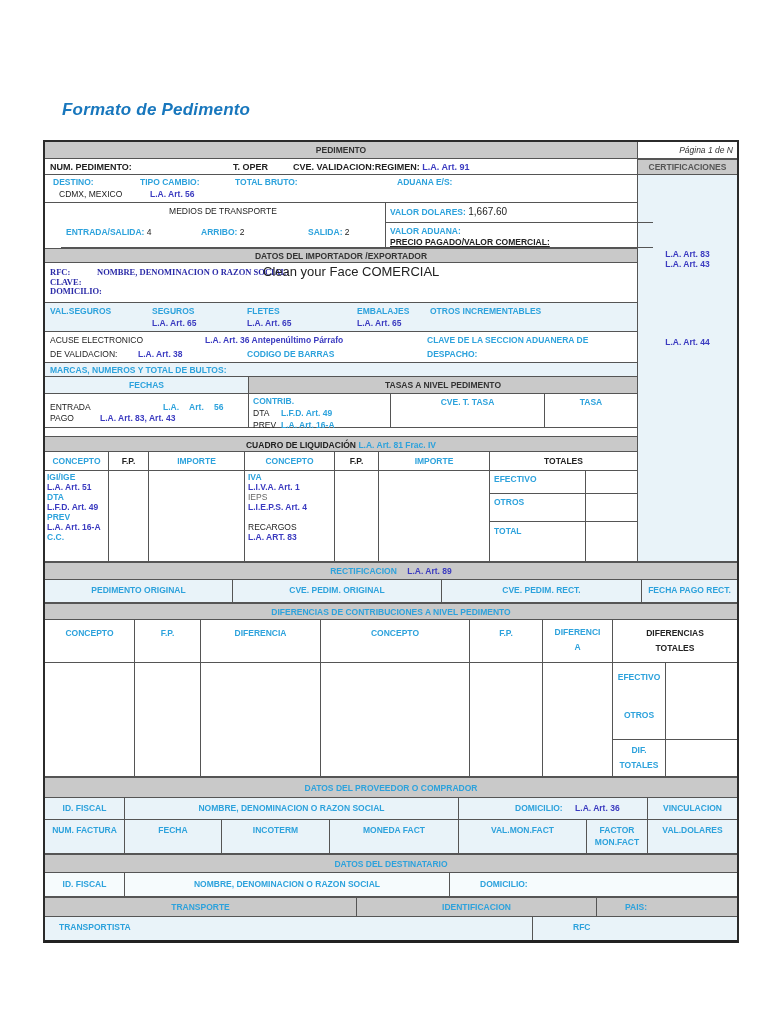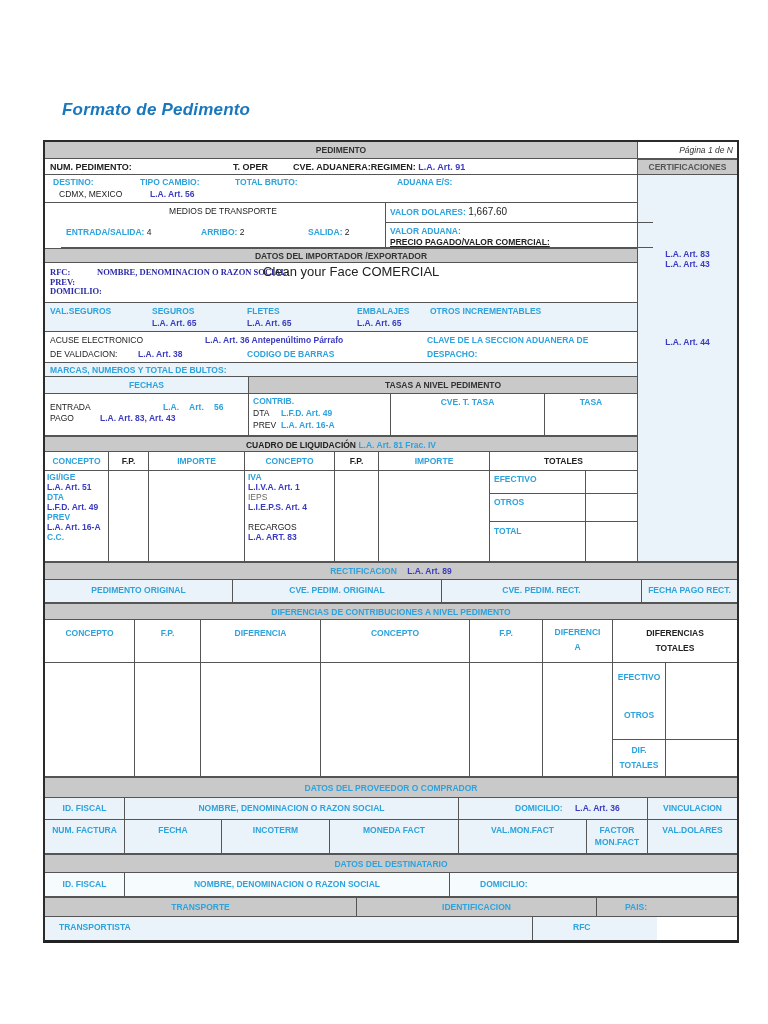--- a/index.html
+++ b/index.html
@@ -56,21 +56,21 @@
   </div>
 
   <div class="r band" style="left:0;top:0;width:592px;height:17px;border-top:none;">
     <span style="position:relative;top:3px;">PEDIMENTO</span>
   </div>
 
   <div class="r" style="left:0;top:17px;width:592px;height:16px;border-bottom:1px solid #555;">
     <span class="r bkb" style="left:5px;top:3px;font-size:9px;">NUM. PEDIMENTO:</span>
     <span class="r bkb" style="left:188px;top:3px;font-size:9px;">T. OPER</span>
     <span class="r" style="left:248px;top:3px;font-size:9px;">
-      <span class="bkb">CVE. ADUANERA:REGIMEN:</span>
+      <span class="bkb">CVE. VALIDACION:REGIMEN:</span>
       <span class="nv">L.A. Art. 91</span>
     </span>
   </div>
 
   <div class="r" style="left:0;top:33px;width:592px;height:28px;border-bottom:1px solid #555;">
     <span class="r cy" style="left:8px;top:2px;">DESTINO:</span>
     <span class="r cy" style="left:95px;top:2px;">TIPO CAMBIO:</span>
     <span class="r cy" style="left:190px;top:2px;">TOTAL BRUTO:</span>
     <span class="r cy" style="left:352px;top:2px;">ADUANA E/S:</span>
     <span class="r bk" style="left:14px;top:14px;">CDMX, MEXICO</span>
@@ -106,21 +106,21 @@
   </div>
 
   <div class="r band" style="left:0;top:106px;width:592px;height:15px;">
     <span style="position:relative;top:2px;">DATOS DEL IMPORTADOR /EXPORTADOR</span>
   </div>
 
   <div class="r" style="left:0;top:121px;width:592px;height:40px;border-bottom:1px solid #555;">
     <span class="r serif" style="left:5px;top:4px;">RFC:</span>
     <span class="r serif" style="left:52px;top:4px;">NOMBRE, DENOMINACION O RAZON SOCIAL:</span>
     <span class="r nameval" style="left:218px;top:1px;">Clean your Face COMERCIAL</span>
-    <span class="r serif" style="left:5px;top:14px;">PREV:</span>
+    <span class="r serif" style="left:5px;top:14px;">CLAVE:</span>
     <span class="r serif" style="left:5px;top:23px;">DOMICILIO:</span>
   </div>
 
   <div class="r lb" style="left:0;top:161px;width:592px;height:29px;border-bottom:1px solid #555;">
     <span class="r cy" style="left:5px;top:3px;">VAL.SEGUROS</span>
     <span class="r cy" style="left:107px;top:3px;">SEGUROS</span>
     <span class="r cy" style="left:202px;top:3px;">FLETES</span>
     <span class="r cy" style="left:312px;top:3px;">EMBALAJES</span>
     <span class="r cy" style="left:385px;top:3px;">OTROS INCREMENTABLES</span>
     <span class="r nv" style="left:107px;top:15px;">L.A. Art. 65</span>
@@ -144,21 +144,21 @@
 
   <div class="r" style="left:0;top:235px;width:592px;height:17px;border-bottom:1px solid #555;">
     <div class="cell lb ctr" style="left:0;width:204px;border-right:1px solid #555;">
       <span class="cy" style="position:relative;top:3px;">FECHAS</span>
     </div>
     <div class="cell band ctr" style="left:204px;width:388px;border-top:none;border-bottom:none;">
       <span style="position:relative;top:3px;">TASAS A NIVEL PEDIMENTO</span>
     </div>
   </div>
 
-  <div class="r" style="left:0;top:252px;width:592px;height:42px;border-bottom:1px solid #555;">
+  <div class="r" style="left:0;top:252px;width:592px;height:34px;border-bottom:1px solid #555;">
     <div class="cell" style="left:0;width:204px;border-right:1px solid #555;">
       <span class="r bk" style="left:5px;top:8px;">ENTRADA</span>
       <span class="r cy" style="left:118px;top:8px;word-spacing:8px;">L.A. Art. 56</span>
       <span class="r bk" style="left:5px;top:19px;">PAGO</span>
       <span class="r nv" style="left:55px;top:19px;">L.A. Art. 83, Art. 43</span>
     </div>
     <div class="cell" style="left:204px;width:142px;border-right:1px solid #555;">
       <span class="r cy" style="left:4px;top:2px;">CONTRIB.</span>
       <span class="r bk" style="left:4px;top:14px;">DTA</span>
       <span class="r cy" style="left:32px;top:14px;">L.F.D. Art. 49</span>
@@ -322,21 +322,21 @@
   </div>
 
   <div class="r band" style="left:0;top:755px;width:692px;height:20px;text-align:left;">
     <div class="cell ctr brd" style="left:0;width:312px;"><span class="cy" style="position:relative;top:4px;">TRANSPORTE</span></div>
     <div class="cell ctr brd" style="left:312px;width:240px;"><span class="cy" style="position:relative;top:4px;">IDENTIFICACION</span></div>
     <div class="cell" style="left:552px;width:140px;">
         <span class="r cy" style="left:28px;top:4px;">PAIS:</span>
       </div>
   </div>
 
-  <div class="r lb" style="left:0;top:775px;width:612px;height:23px;">
+  <div class="r lb" style="left:0;top:775px;width:692px;height:23px;">
     <div class="cell brd" style="left:0;width:488px;">
         <span class="r cy" style="left:14px;top:5px;">TRANSPORTISTA</span>
       </div>
     <div class="cell" style="left:488px;width:204px;">
         <span class="r cy" style="left:40px;top:5px;">RFC</span>
       </div>
   </div>
 
 </div>
 

